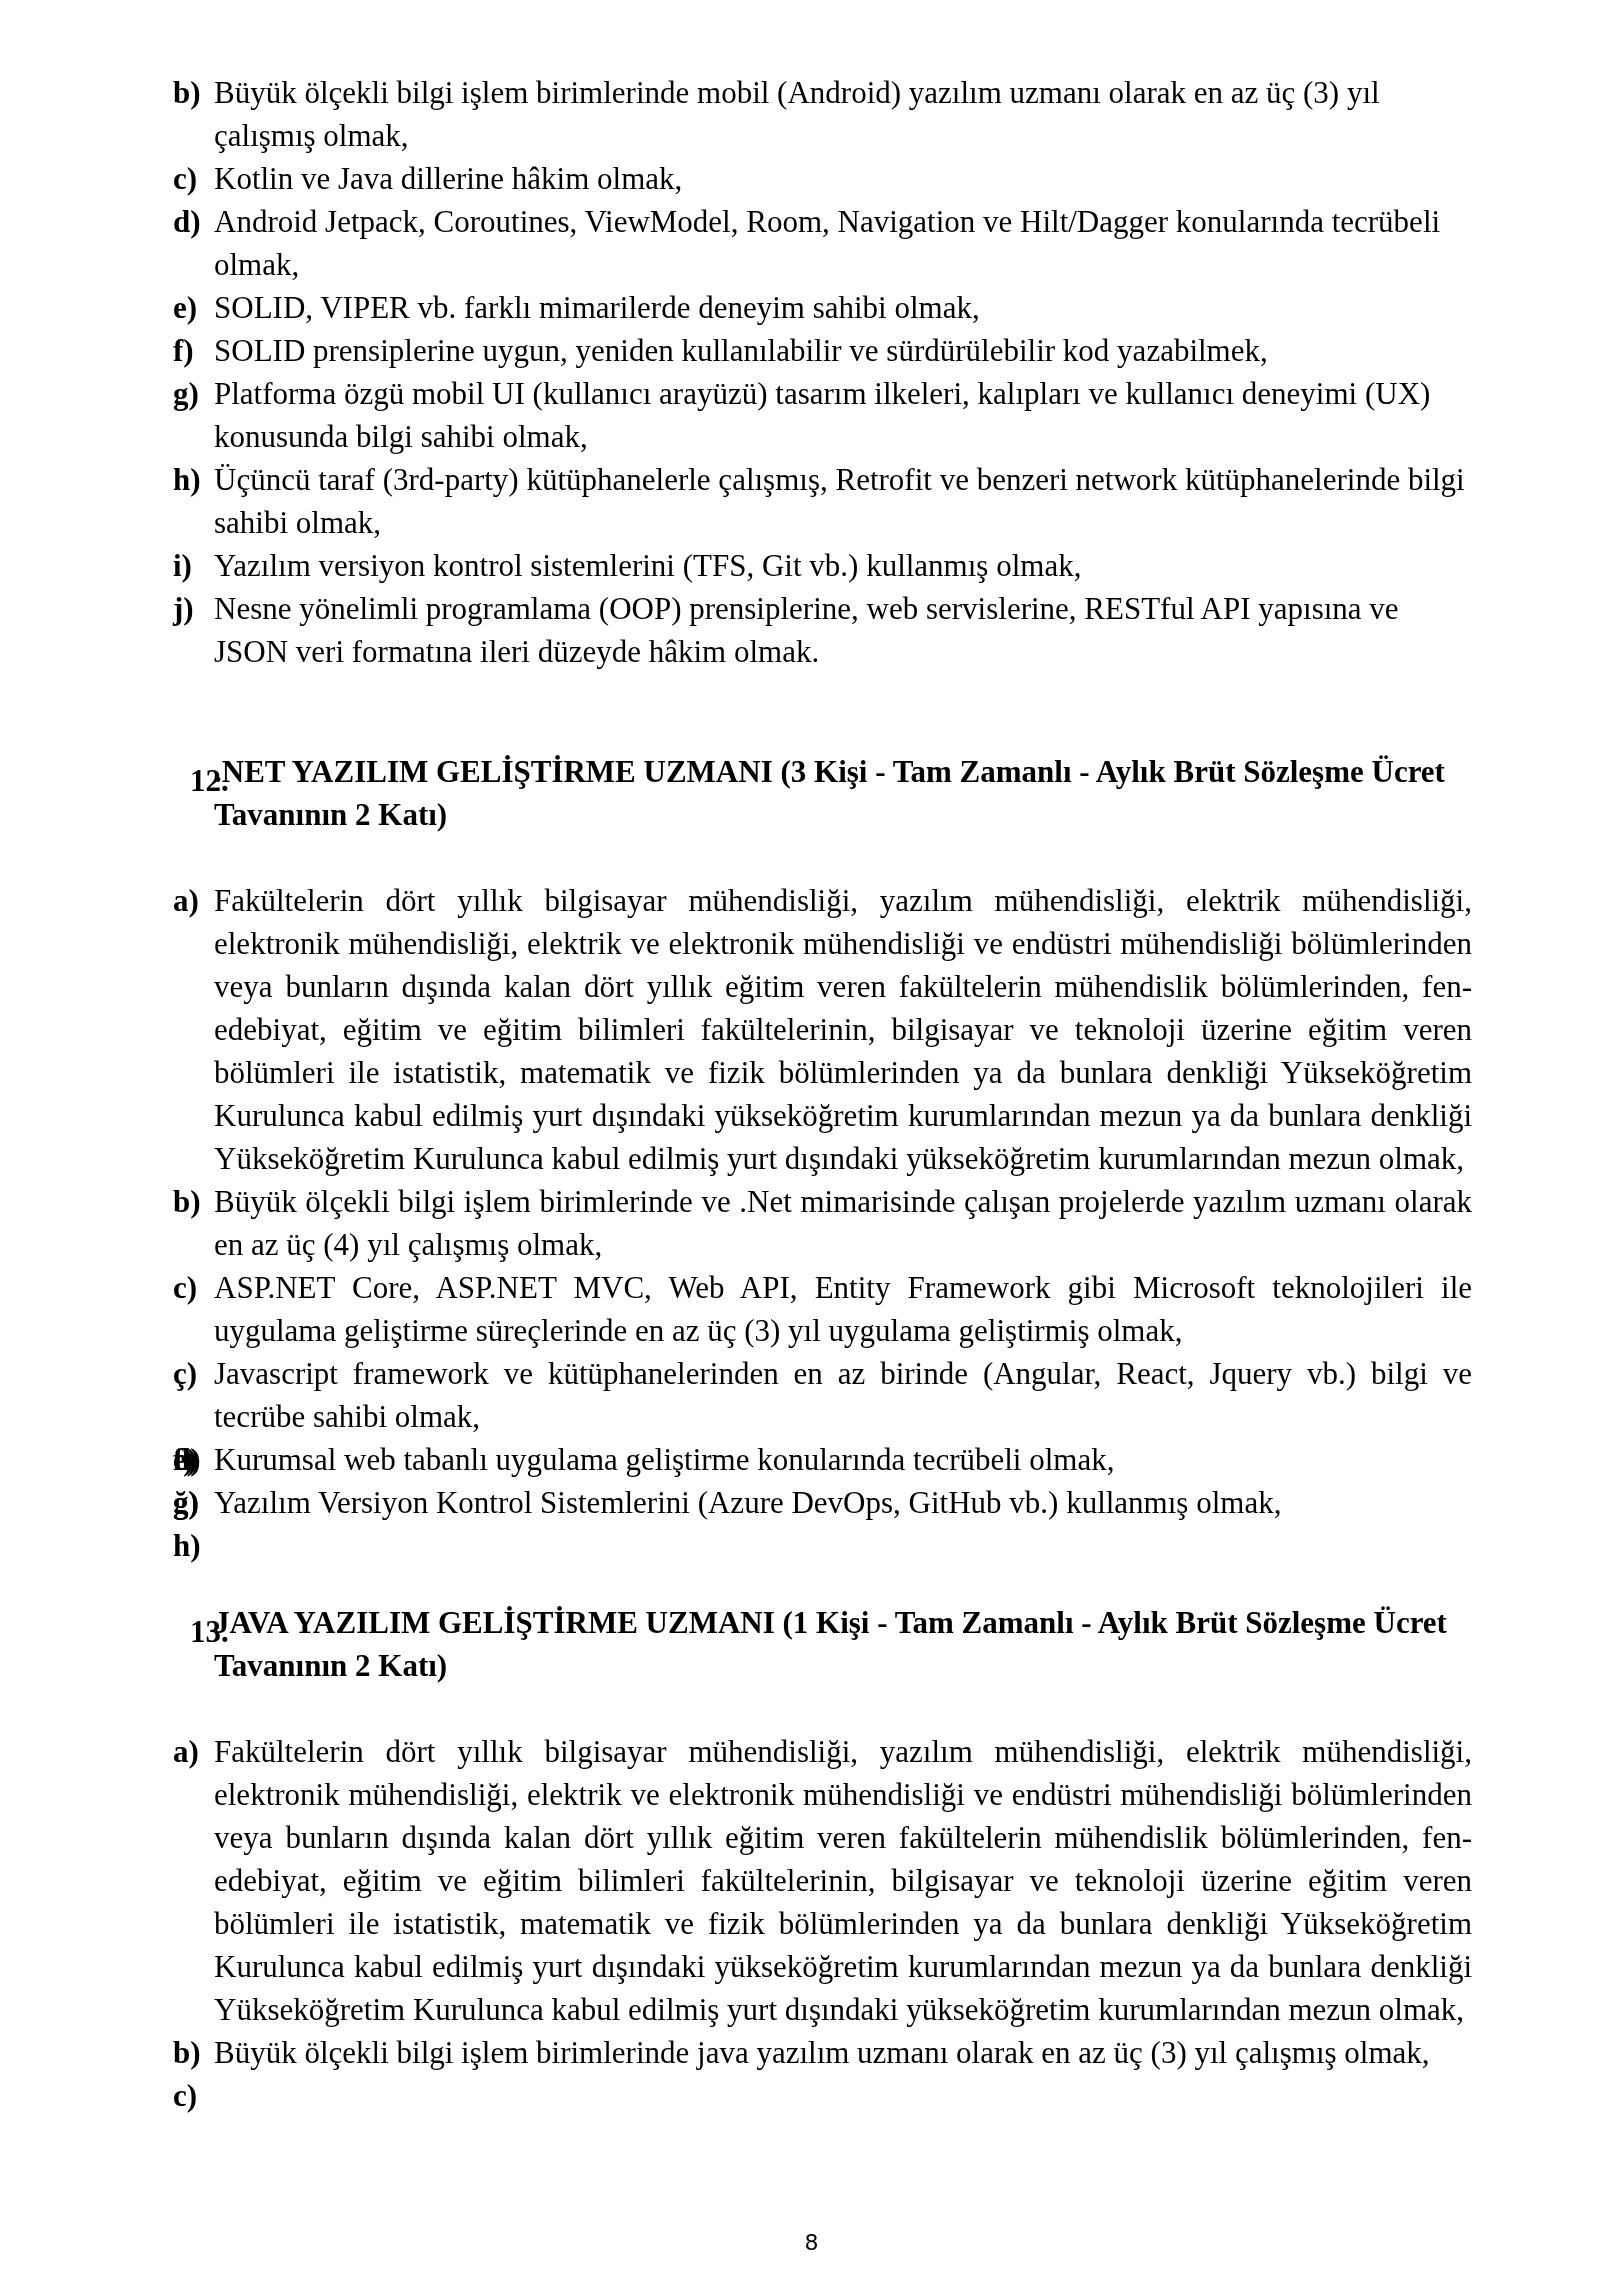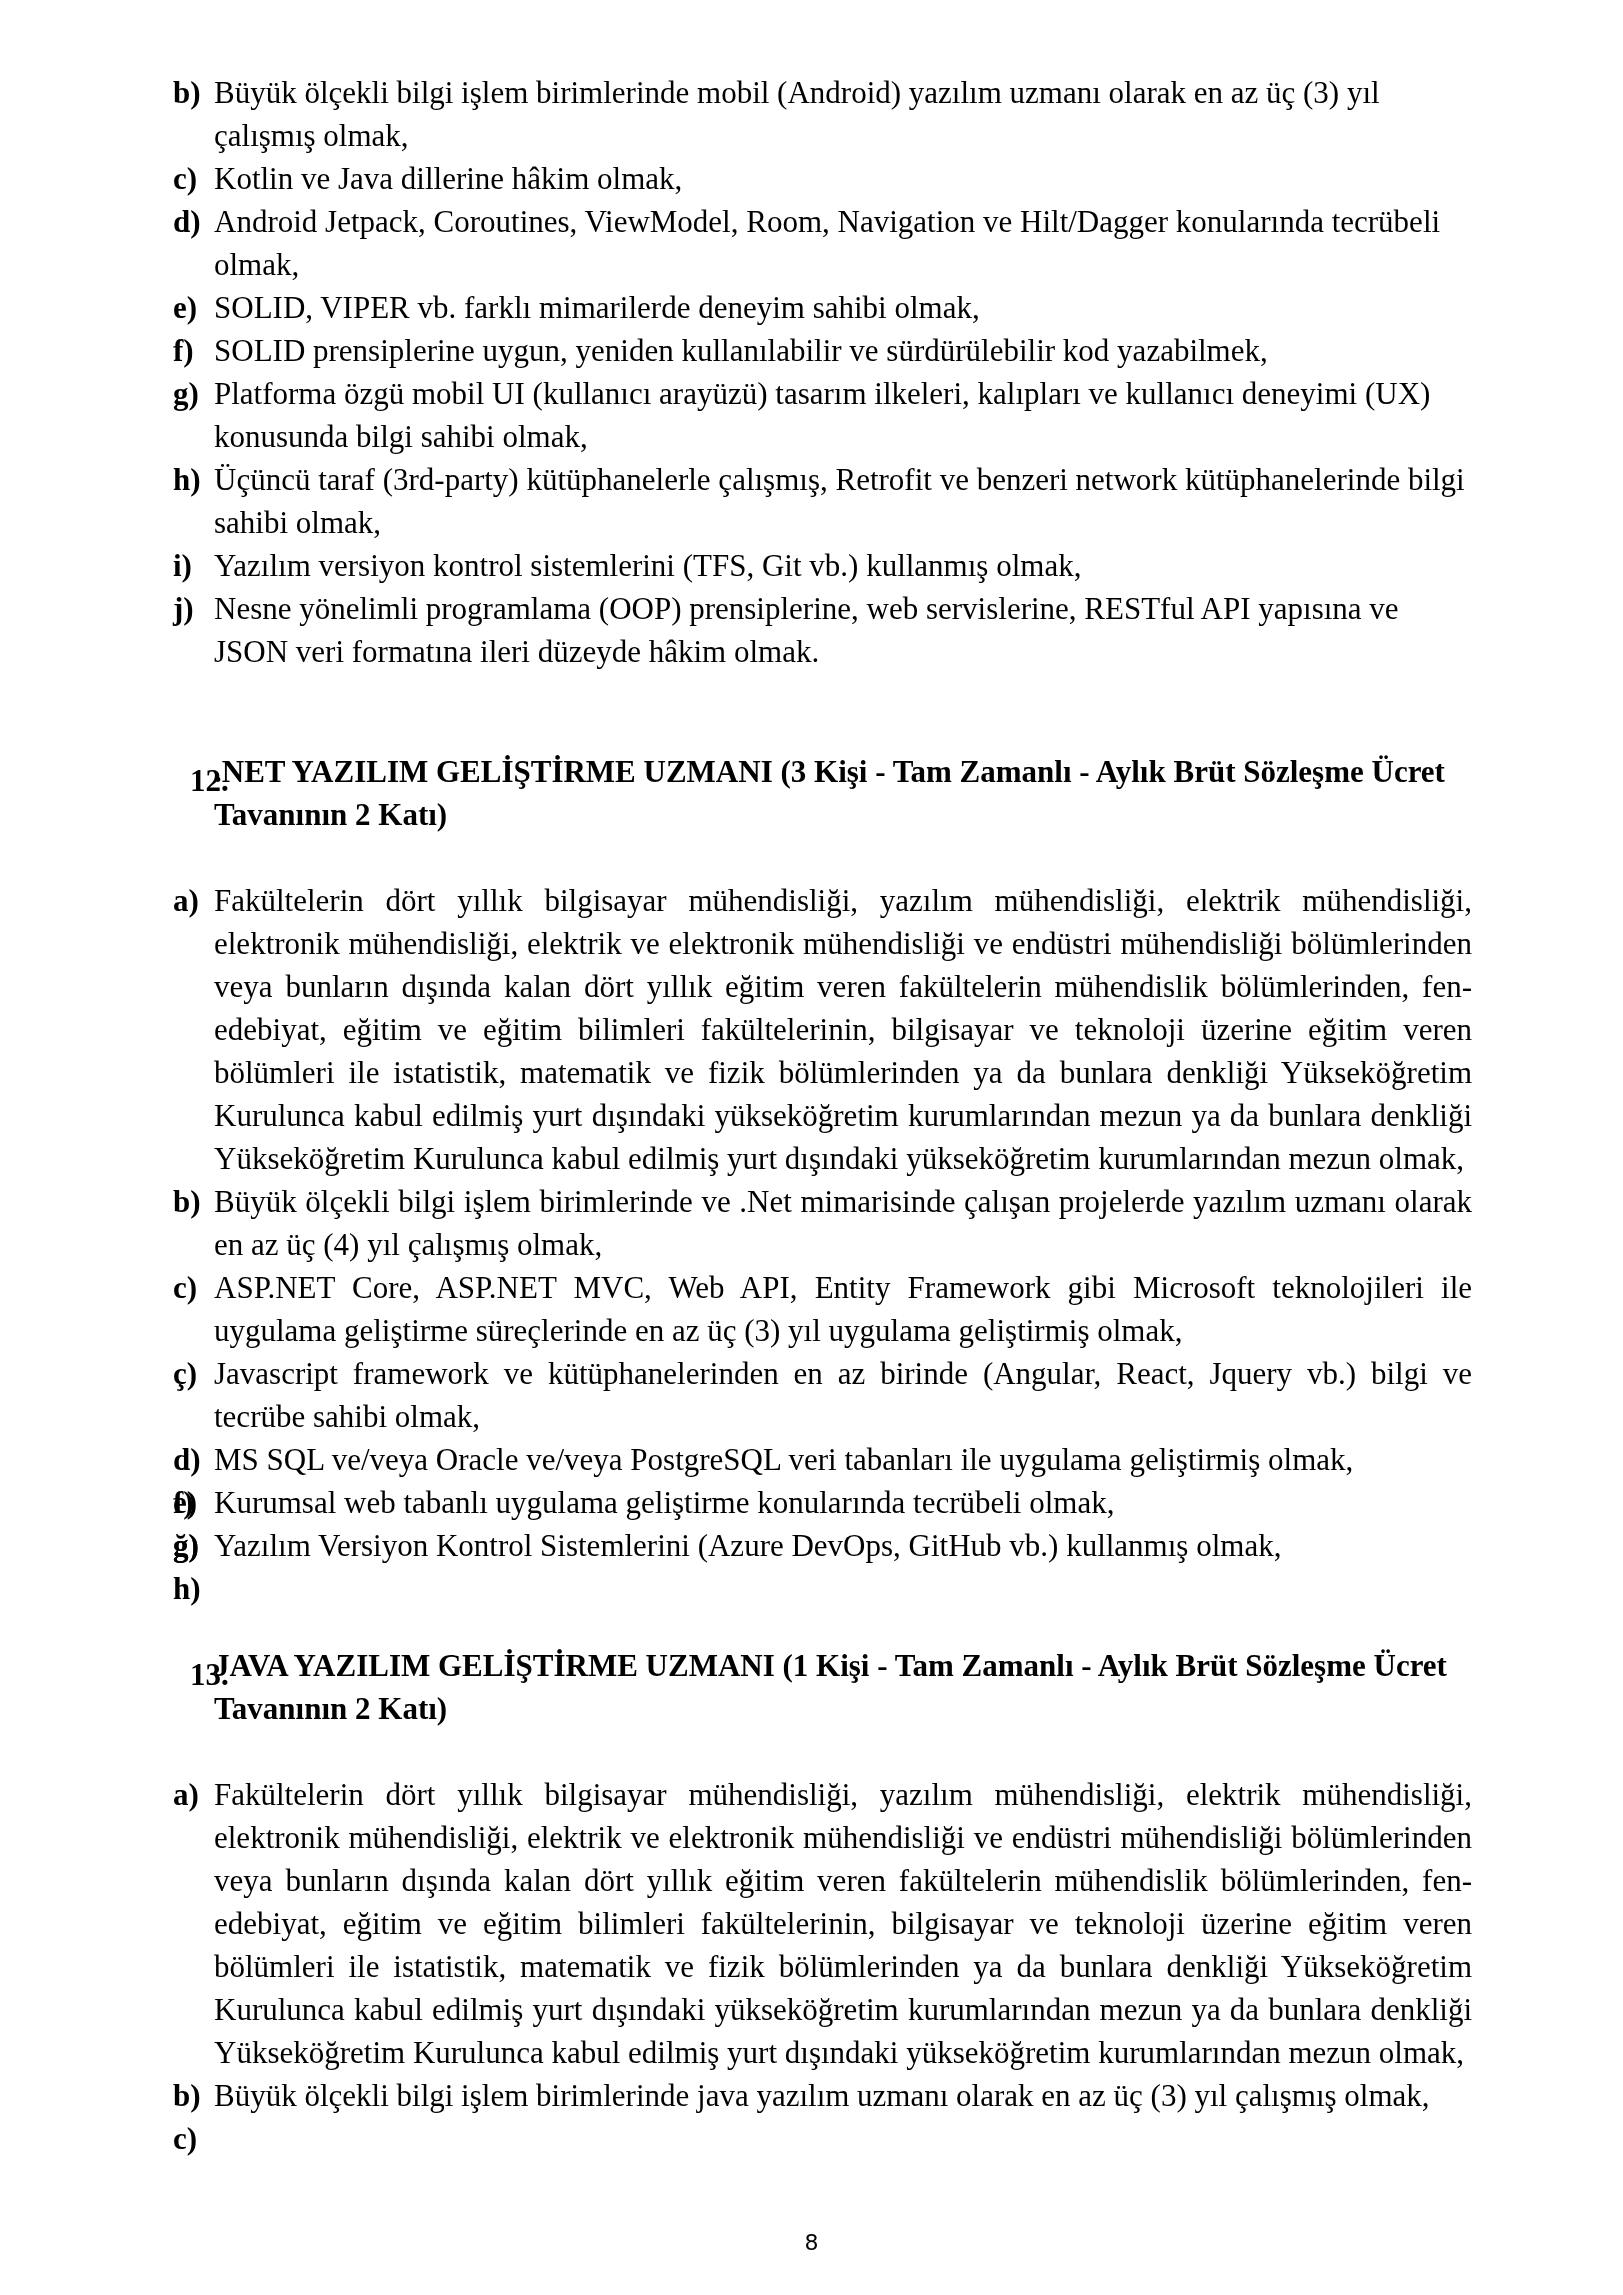--- a/index.html
+++ b/index.html
@@ -42,21 +42,21 @@
 
   <div class="gap-a"></div>
 
   <div>
     <p class="heading"><span class="num">12.</span><span>.NET YAZILIM GELİŞTİRME UZMANI (3 Kişi - Tam Zamanlı - Aylık Brüt Sözleşme Ücret Tavanının 2 Katı)</span></p>
     <div class="gap-b"></div>
     <p class="item just"><span class="lbl">a)</span><span>Fakültelerin dört yıllık bilgisayar mühendisliği, yazılım mühendisliği, elektrik mühendisliği, elektronik mühendisliği, elektrik ve elektronik mühendisliği ve endüstri mühendisliği bölümlerinden veya bunların dışında kalan dört yıllık eğitim veren fakültelerin mühendislik bölümlerinden, fen-edebiyat, eğitim ve eğitim bilimleri fakültelerinin, bilgisayar ve teknoloji üzerine eğitim veren bölümleri ile istatistik, matematik ve fizik bölümlerinden ya da bunlara denkliği Yükseköğretim Kurulunca kabul edilmiş yurt dışındaki yükseköğretim kurumlarından mezun ya da bunlara denkliği Yükseköğretim Kurulunca kabul edilmiş yurt dışındaki yükseköğretim kurumlarından mezun olmak,</span></p>
     <p class="item just"><span class="lbl">b)</span><span>Büyük ölçekli bilgi işlem birimlerinde ve .Net mimarisinde çalışan projelerde yazılım uzmanı olarak en az üç (4) yıl çalışmış olmak,</span></p>
     <p class="item just"><span class="lbl">c)</span><span>ASP.NET Core, ASP.NET MVC, Web API, Entity Framework gibi Microsoft teknolojileri ile uygulama geliştirme süreçlerinde en az üç (3) yıl uygulama geliştirmiş olmak,</span></p>
     <p class="item just"><span class="lbl">ç)</span><span>Javascript framework ve kütüphanelerinden en az birinde (Angular, React, Jquery vb.) bilgi ve tecrübe sahibi olmak,</span></p>
-    <p class="item"><span class="lbl">d)</span><span>MS SQL ve/veya Oracle ve/veya PostgreSQL veri tabanları ile uygulama geliştirmiş olmak,</span></p>
+    <p class="item"><span class="lbl">d)</span></p>
     <p class="item"><span class="lbl">e)</span></p>
     <p class="item"><span class="lbl">f)</span><span>Kurumsal web tabanlı uygulama geliştirme konularında tecrübeli olmak,</span></p>
     <p class="item"><span class="lbl">g)</span></p>
     <p class="item"><span class="lbl">ğ)</span><span>Yazılım Versiyon Kontrol Sistemlerini (Azure DevOps, GitHub vb.) kullanmış olmak,</span></p>
     <p class="item"><span class="lbl">h)</span></p>
   </div>
 
   <div class="gap-c"></div>
 
   <div>

